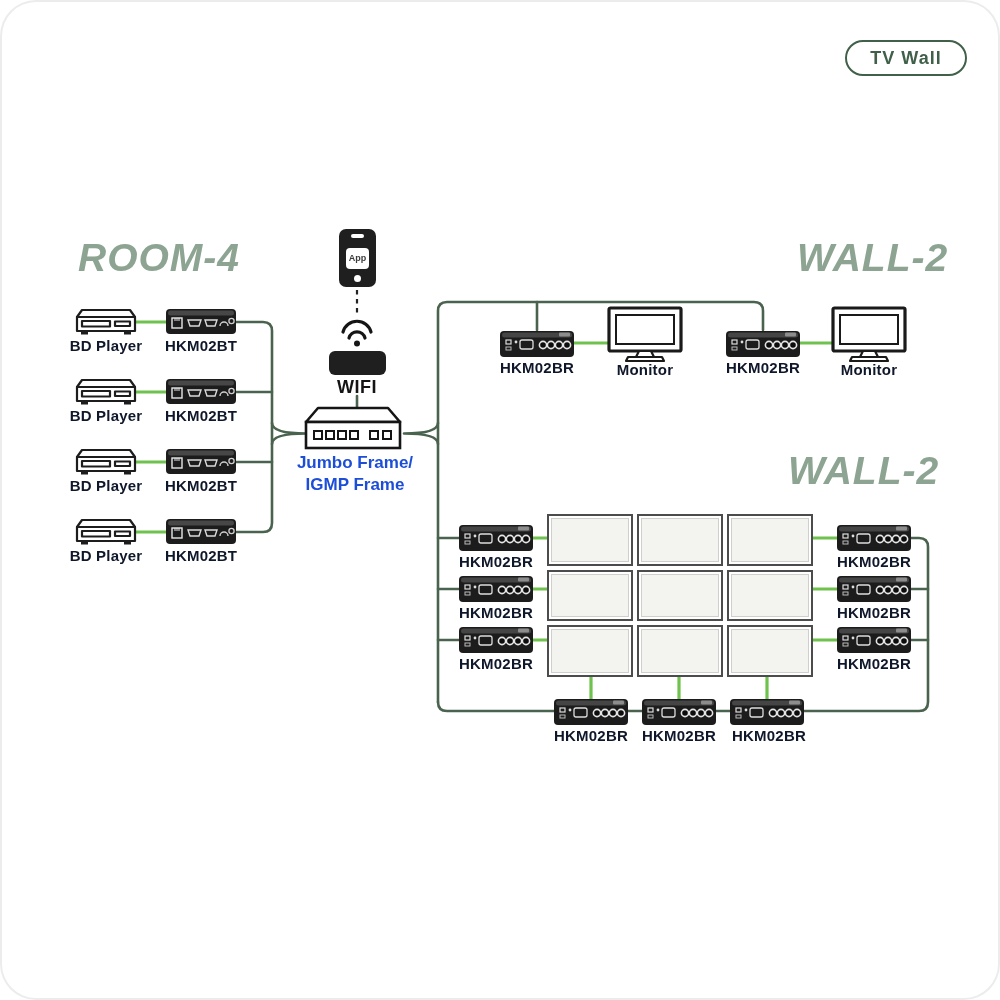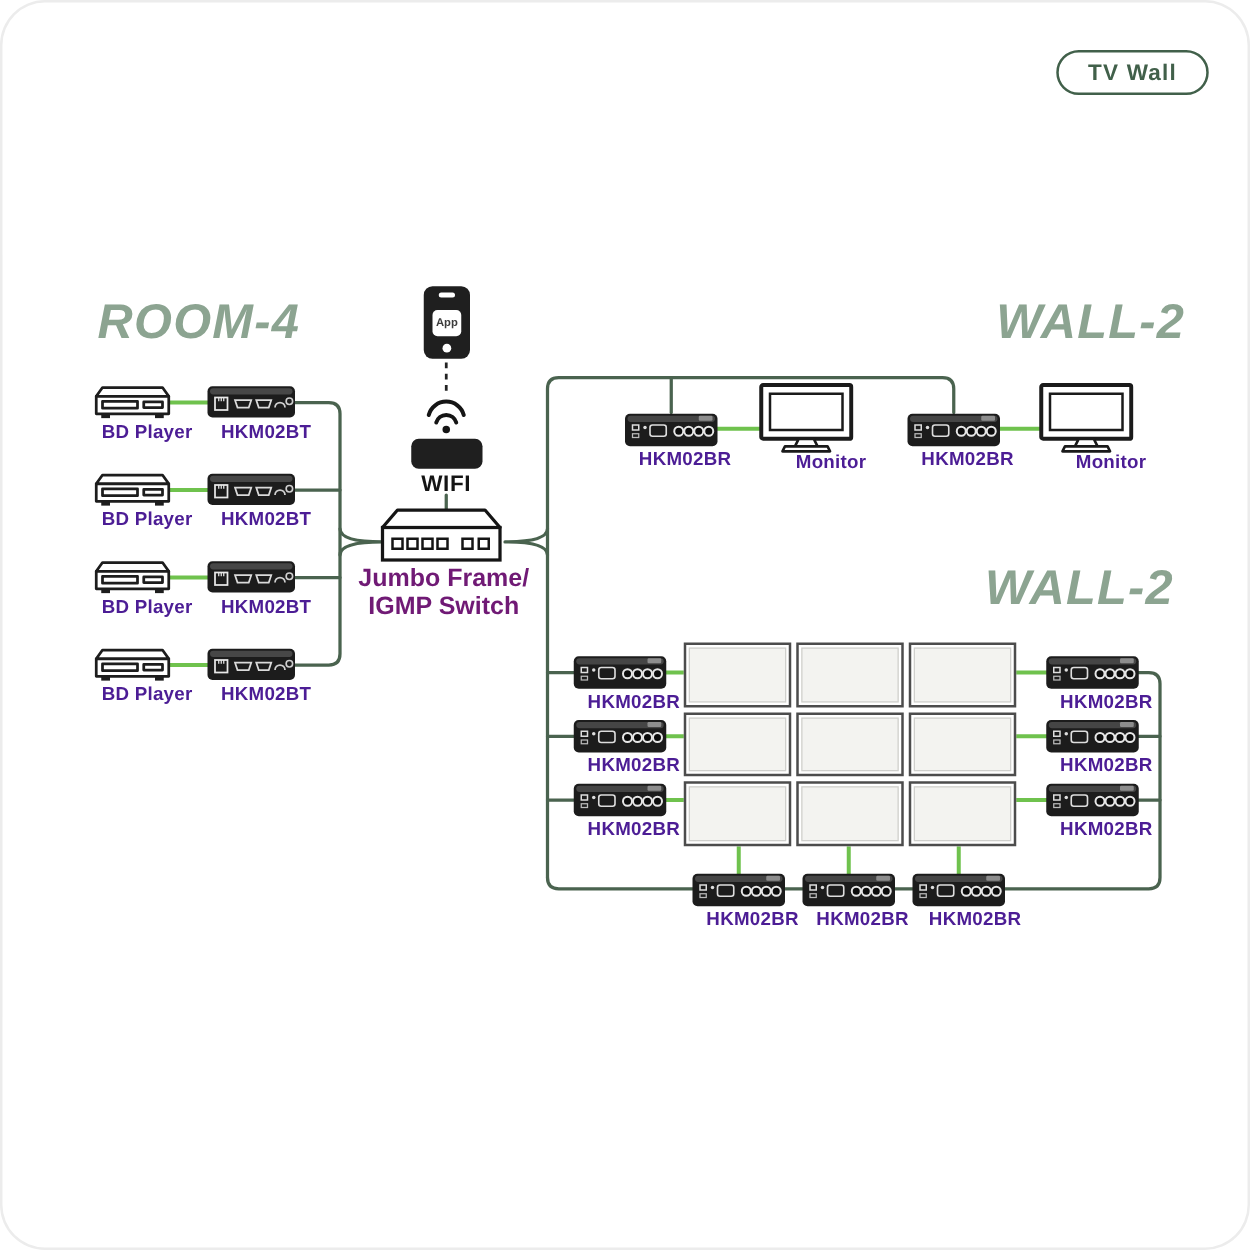--- a/index.html
+++ b/index.html
@@ -17,39 +17,39 @@
     position:absolute;left:845px;top:40px;width:118px;height:32px;z-index:3;
     border:2.4px solid var(--badge-green,#44614b);border-radius:18px;
     display:flex;align-items:center;justify-content:center;
     color:var(--badge-green,#44614b);font-size:18px;font-weight:600;letter-spacing:1px;
   }
   .sec-title{
     position:absolute;z-index:3;font-style:italic;font-weight:bold;
     font-size:39px;letter-spacing:1px;color:var(--title-green,#8ca491);
   }
   .lbl{
-    position:absolute;z-index:4;width:96px;text-align:right;
-    font-size:15px;font-weight:bold;color:#4c1d95;letter-spacing:.2px;white-space:nowrap;
+    position:absolute;z-index:4;width:96px;text-align:center;
+    font-size:15px;font-weight:bold;color:#0f172a;letter-spacing:.2px;white-space:nowrap;
   }
   .dev{position:absolute;z-index:3;line-height:0;}
   .devbody{fill:#1c1c1c;}
   .oline{fill:#ffffff;stroke:#1d1d1d;stroke-width:2.2;stroke-linejoin:round;}
 
   
   .phone{position:absolute;left:339px;top:229px;width:37px;height:58px;background:#1f1f1f;border-radius:7px;z-index:3;}
   .phone-slot{position:absolute;left:12px;top:5px;width:13px;height:3.5px;background:#fff;border-radius:2px;}
   .phone-app{position:absolute;left:7px;top:19px;width:23px;height:21px;background:#fff;border-radius:4px;
     font-size:9px;font-weight:bold;color:#3c3c3c;line-height:21px;text-align:center;}
   .phone-home{position:absolute;left:15px;bottom:5px;width:7px;height:7px;background:#fff;border-radius:50%;}
 
   .wifi-box{position:absolute;left:329px;top:351px;width:57px;height:24px;background:#1f1f1f;border-radius:6px;z-index:3;}
   .wifi-lbl{position:absolute;left:309px;top:377px;width:96px;text-align:center;z-index:3;
     font-size:18px;font-weight:bold;color:#141414;letter-spacing:.5px;}
   .switch-lbl{position:absolute;left:280px;top:452px;width:150px;text-align:center;z-index:3;
-    font-size:20px;font-weight:bold;color:#701a75;line-height:22px;}
+    font-size:17px;font-weight:bold;color:#1d4ed8;line-height:22px;}
 
   
   .tvgrid{position:absolute;left:547px;top:514px;width:266px;height:163px;z-index:2;
     display:grid;grid-template-columns:repeat(3,1fr);grid-template-rows:repeat(3,1fr);gap:4px;}
   .tvcell{border:2.4px solid #4c4c4c;background:#ffffff;padding:2px;box-sizing:border-box;}
   .tvcell-inner{width:100%;height:100%;background:#f3f3f0;border:1px solid #cfcfcc;box-sizing:border-box;}
 </style>
 </head>
 <body>
 
@@ -212,21 +212,21 @@
         <rect x="14" y="28" width="8" height="8" fill="none" stroke="#151515" stroke-width="2"></rect>
         <rect x="26" y="28" width="8" height="8" fill="none" stroke="#151515" stroke-width="2"></rect>
         <rect x="38" y="28" width="8" height="8" fill="none" stroke="#151515" stroke-width="2"></rect>
         <rect x="50" y="28" width="8" height="8" fill="none" stroke="#151515" stroke-width="2"></rect>
         <rect x="70" y="28" width="8" height="8" fill="none" stroke="#151515" stroke-width="2"></rect>
         <rect x="83" y="28" width="8" height="8" fill="none" stroke="#151515" stroke-width="2"></rect>
       </svg>
   </div>
   <div class="switch-lbl">
     <span>Jumbo Frame/</span><br>
-    <span>IGMP Switch</span>
+    <span>IGMP Frame</span>
   </div>
 
   <div class="dev" style="left:499px;top:330px;">
     <svg width="76" height="28">
         <rect class="devbody" x="1" y="1" width="74" height="26" rx="4"></rect>
         <rect x="3" y="2.5" width="70" height="5" rx="2.5" fill="#454545"></rect>
         <rect x="60" y="2.5" width="11" height="4" rx="1" fill="#8d8d8d"></rect>
         <rect x="7" y="10" width="5" height="4" fill="none" stroke="#ddd" stroke-width="1.2"></rect>
         <rect x="7" y="17" width="5" height="3" fill="none" stroke="#bbb" stroke-width="1"></rect>
         <circle cx="17" cy="12" r="1.4" fill="#ddd"></circle>

